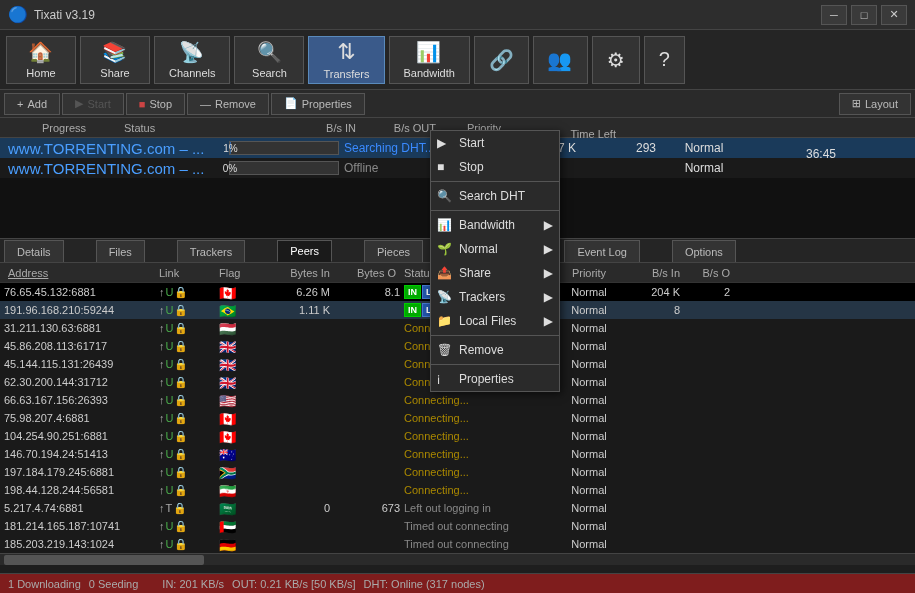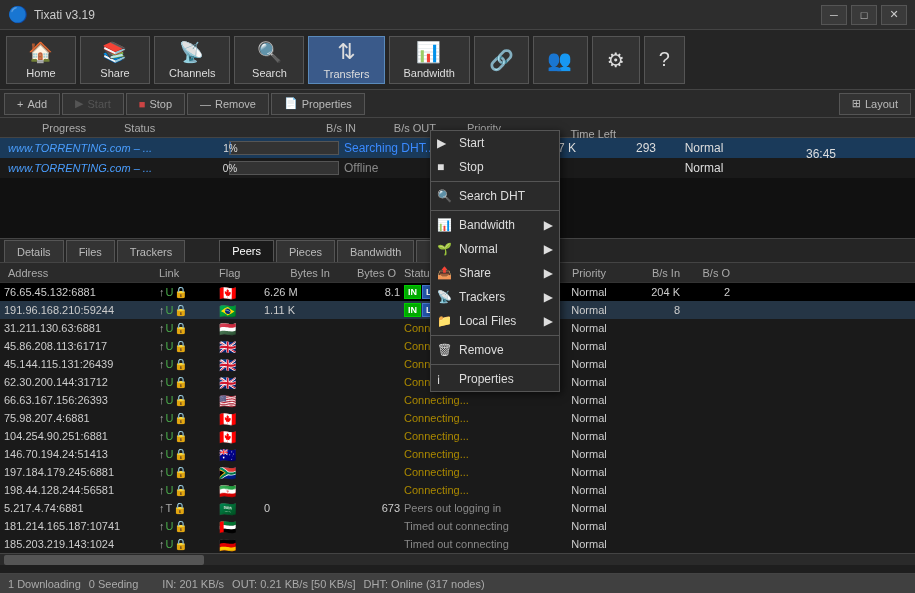--- a/index.html
+++ b/index.html
@@ -28,54 +28,54 @@
     .col-name { width: 220px; padding-left: 4px; }
     .col-progress { width: 120px; text-align: center; }
     .col-status { width: 160px; }
     .col-bsin { width: 80px; text-align: right; padding-right: 8px; }
     .col-bsout { width: 80px; text-align: right; padding-right: 8px; }
     .col-priority { width: 80px; text-align: center; }
     .col-timeleft { width: 100px; text-align: right; padding-right: 8px; margin-top: 12px; }
 
     .transfer-row { height: 20px; display: flex; align-items: center; padding: 0 4px; cursor: pointer; }
     .transfer-row.selected { background: #1a3a5a; }
-    .transfer-row .col-name { font-size: 11px; color: #4a9eff; overflow: hidden; text-overflow: ellipsis; white-space: nowrap; font-style: italic; }
+    .transfer-row .col-name { font-size: 15px; color: #4a9eff; overflow: hidden; text-overflow: ellipsis; white-space: nowrap; }
     .transfer-row .col-status.searching { color: #3a8aff; }
     .transfer-row .col-status.offline { color: #888; }
 
     .progress-bar-container { width: 110px; height: 14px; background: #333; border: 1px solid #555; margin: 0 auto; }
     .progress-bar-fill { height: 100%; background: linear-gradient(to bottom, #3a6aaa, #2a5a8a); position: relative; display: flex; align-items: center; justify-content: center; }
     .progress-text { position: absolute; width: 110px; text-align: center; font-size: 10px; color: #ddd; }
 
     
-    #tabs { height: 24px; background: #252525; display: flex; align-items: flex-end; padding: 0 4px; border-bottom: 1px solid #444; }
+    #tabs { height: 24px; background: #252525; display: flex; align-items: flex-end; padding: 0 4px; border-bottom: 1px solid #444; gap: 30px; }
     .tab { height: 22px; padding: 0 12px; background: #333; border: 1px solid #555; border-bottom: none; color: #bbb; cursor: pointer; font-size: 11px; display: flex; align-items: center; margin-right: 2px; }
-    .tab.active { background: #1a1a1a; color: #fff; border-bottom: 1px solid #1a1a1a; margin-left: 32px; }
+    .tab.active { background: #1a1a1a; color: #fff; border-bottom: 1px solid #1a1a1a; }
 
     
     #peers-panel { background: #1a1a1a; }
     .peers-header { height: 20px; background: #2a2a2a; display: flex; align-items: center; padding: 0 4px; border-bottom: 1px solid #333; font-size: 11px; color: #aaa; }
-    .ph-address { width: 155px; padding-left: 4px; }
+    .ph-address { width: 155px; padding-left: 4px; text-decoration: underline; }
     .ph-link { width: 60px; }
     .ph-flag { width: 45px; }
     .ph-bytesin { width: 70px; text-align: right; padding-right: 4px; }
     .ph-bytesout { width: 70px; text-align: right; padding-right: 8px; }
     .ph-status { width: 150px; display: flex; align-items: center; gap: 2px; }
     .ph-priority { width: 70px; text-align: center; }
     .ph-bsin { width: 60px; text-align: right; padding-right: 4px; }
     .ph-bsout { width: 50px; text-align: right; padding-right: 4px; }
 
     .peer-row { height: 18px; display: flex; align-items: center; padding: 0 4px; cursor: pointer; }
     .peer-row.selected { background: #000000; }
     .peer-row.selected2 { background: #253545; }
     .peer-addr { font-size: 11px; color: #ccc; width: 155px; overflow: hidden; text-overflow: ellipsis; white-space: nowrap; }
     .peer-link { width: 60px; font-size: 11px; color: #888; display: flex; align-items: center; gap: 1px; }
     .peer-flag { width: 45px; display: flex; align-items: center; }
     .flag-icon { width: 24px; height: 14px; display: inline-block; font-size: 14px; }
-    .peer-bytesin { width: 70px; text-align: left; padding-right: 4px; font-size: 11px; color: #ccc; }
+    .peer-bytesin { width: 70px; text-align: right; padding-right: 4px; font-size: 11px; color: #ccc; }
     .peer-bytesout { width: 70px; text-align: right; padding-right: 4px; font-size: 11px; color: #ccc; }
     .peer-status { width: 150px; font-size: 11px; }
     .peer-status.connecting { color: #aa8800; }
     .peer-status.timed-out { color: #666; }
     .peer-priority { width: 70px; text-align: center; font-size: 11px; color: #ccc; }
     .peer-bsin { width: 60px; text-align: right; padding-right: 4px; font-size: 11px; color: #ccc; }
     .peer-bsout { width: 50px; text-align: right; padding-right: 4px; font-size: 11px; color: #ccc; }
 
     .status-badge { font-size: 9px; padding: 1px 3px; border: 1px solid; font-weight: bold; }
     .badge-in { background: #00aa00; border-color: #00cc00; color: #fff; }
@@ -85,21 +85,21 @@
     .badge-ri { background: #880000; border-color: #aa0000; color: #fff; }
 
     
     #context-menu { position: absolute; top: 130px; left: 430px; background: #2a2a2a; border: 1px solid #555; z-index: 100; min-width: 130px; box-shadow: 2px 2px 8px rgba(0,0,0,0.6); }
     .ctx-item { height: 24px; padding: 0 20px 0 28px; display: flex; align-items: center; cursor: pointer; font-size: 12px; color: #ddd; position: relative; }
     .ctx-separator { height: 1px; background: #555; margin: 2px 0; }
     .ctx-icon { position: absolute; left: 6px; font-size: 12px; }
     .ctx-arrow { position: absolute; right: 6px; }
 
     
-    #statusbar { position: absolute; bottom: 0; left: 0; right: 0; height: 20px; background: #404040; border-top: 1px solid #444; display: flex; align-items: center; padding: 0 8px; font-size: 11px; color: #aaa; gap: 8px; }
+    #statusbar { position: absolute; bottom: 0; left: 0; right: 0; height: 20px; background: #7f1d1d; border-top: 1px solid #444; display: flex; align-items: center; padding: 0 8px; font-size: 11px; color: #aaa; gap: 8px; }
 
     
     #hscrollbar { height: 12px; background: #2a2a2a; border-top: 1px solid #444; display: flex; align-items: center; }
     .hscroll-thumb { height: 10px; width: 200px; background: #555; margin: 1px 4px; border-radius: 2px; }
   </style>
 </head>
 <body>
 
 <div id="titlebar">
   <div id="titlebar-left">
@@ -546,21 +546,21 @@
       <span class="peer-link">
           <span style="color:#aaa;">↑</span>
           <span style="color:#aaa;">T</span>
           <span>🔒</span>
         </span>
       <span class="peer-flag">
           <span class="flag-icon">🇸🇦</span>
         </span>
       <span class="peer-bytesin">0</span>
       <span class="peer-bytesout">673</span>
-      <span class="peer-status timed-out" style="width:150px;color:#888;">Peers out logging in</span>
+      <span class="peer-status timed-out" style="width:150px;color:#888;">Left out logging in</span>
       <span class="peer-priority">Normal</span>
       <span class="peer-bsin"></span>
       <span class="peer-bsout"></span>
     </div>
     <div class="peer-row">
       <span class="peer-addr">181.214.165.187:10741</span>
       <span class="peer-link">
           <span style="color:#aaa;">↑</span>
           <span style="color:#4aaa4a;">U</span>
           <span>🔒</span>

